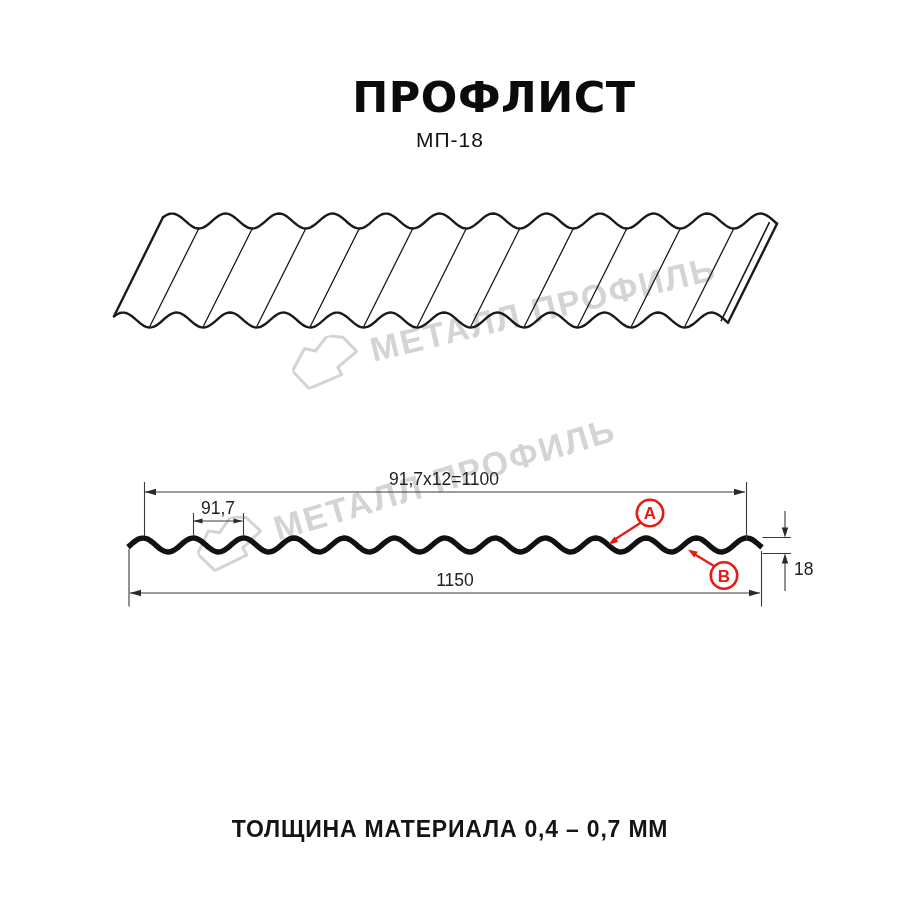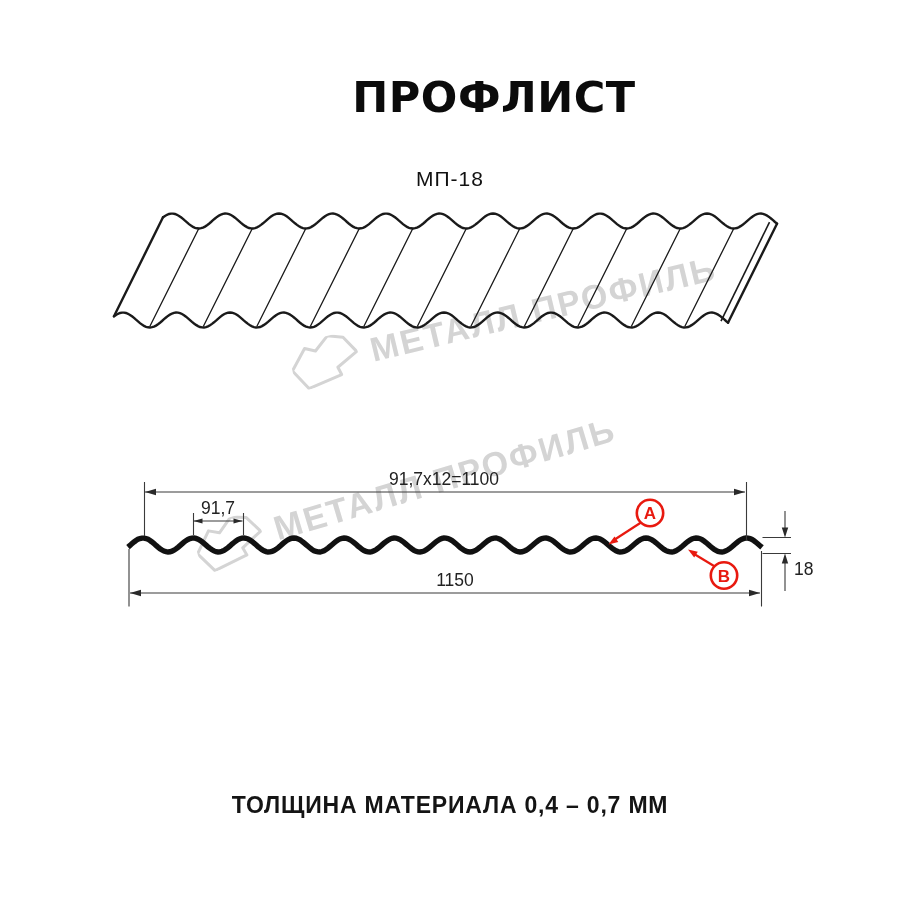--- a/index.html
+++ b/index.html
@@ -7,21 +7,21 @@
     position:relative;width:900px;height:900px;background:#fff;overflow:hidden;
     font-family:"Liberation Sans",sans-serif;
   }
   .page-title{
     position:absolute;top:74px;left:0;width:900px;text-align:center;
     font-family:"DejaVu Sans",sans-serif;font-weight:800;font-size:43px;
     letter-spacing:.5px;color:#0b0b0b;line-height:1.1;padding-left:44px;
   }
   .model-subtitle{
     position:absolute;top:128px;left:0;width:900px;text-align:center;
-    font-size:21px;font-weight:500;letter-spacing:1px;color:#111;margin-top:39px;
+    font-size:21px;font-weight:500;letter-spacing:1px;color:#111;
   }
   .watermark{
     position:absolute;display:flex;align-items:center;gap:13px;
     transform-origin:left center;color:var(--wm,#d4d4d4);z-index:1;
   }
   .wm-upper{left:292px;top:345px;transform:rotate(-13.5deg);}
   .wm-lower{left:197px;top:528px;transform:rotate(-16.5deg);}
   .wm-text{
     font-size:34px;font-weight:700;letter-spacing:2px;white-space:nowrap;
     color:var(--wm,#d4d4d4);
@@ -35,21 +35,21 @@
   .dim{stroke:#3a3a3a;stroke-width:1.1;fill:none;}
   .dim-arrow{fill:#2a2a2a;stroke:none;}
   .dim-text{fill:#222;font-size:17.5px;font-family:"Liberation Sans",sans-serif;}
   .mid{text-anchor:middle;}
   .red-line{stroke:var(--accent,#e8190f);stroke-width:2.2;fill:none;}
   .red-circle{stroke:var(--accent,#e8190f);stroke-width:2.6;fill:#fff;}
   .red-arrow{fill:var(--accent,#e8190f);stroke:none;}
   .red-text{fill:var(--accent,#e8190f);font-size:17px;font-weight:bold;
     font-family:"Liberation Sans",sans-serif;text-anchor:middle;}
   .thickness-caption{
-    position:absolute;top:792px;left:0;width:900px;text-align:center;
+    position:absolute;top:816px;left:0;width:900px;text-align:center;
     font-size:23px;font-weight:700;letter-spacing:.8px;color:#141414;
   }
 </style>
 </head>
 <body>
 
 <div class="canvas" style="--accent: #e8190f; --line: #1a1a1a; --wm: #d4d4d4;">
 
   <div class="page-title">ПРОФЛИСТ</div>
   <div class="model-subtitle">МП-18</div>

